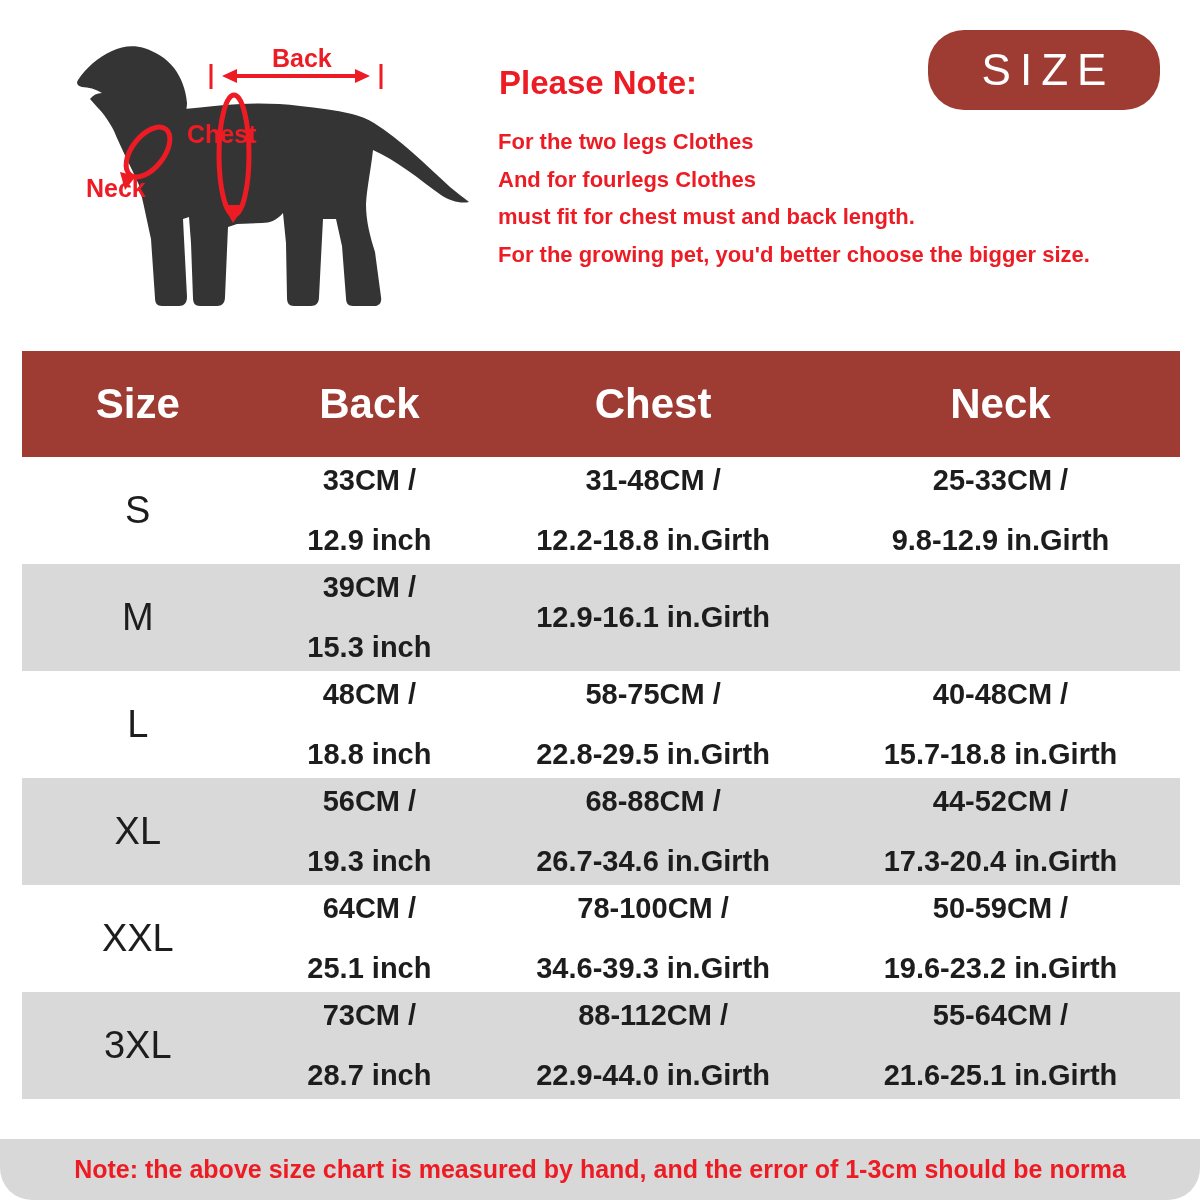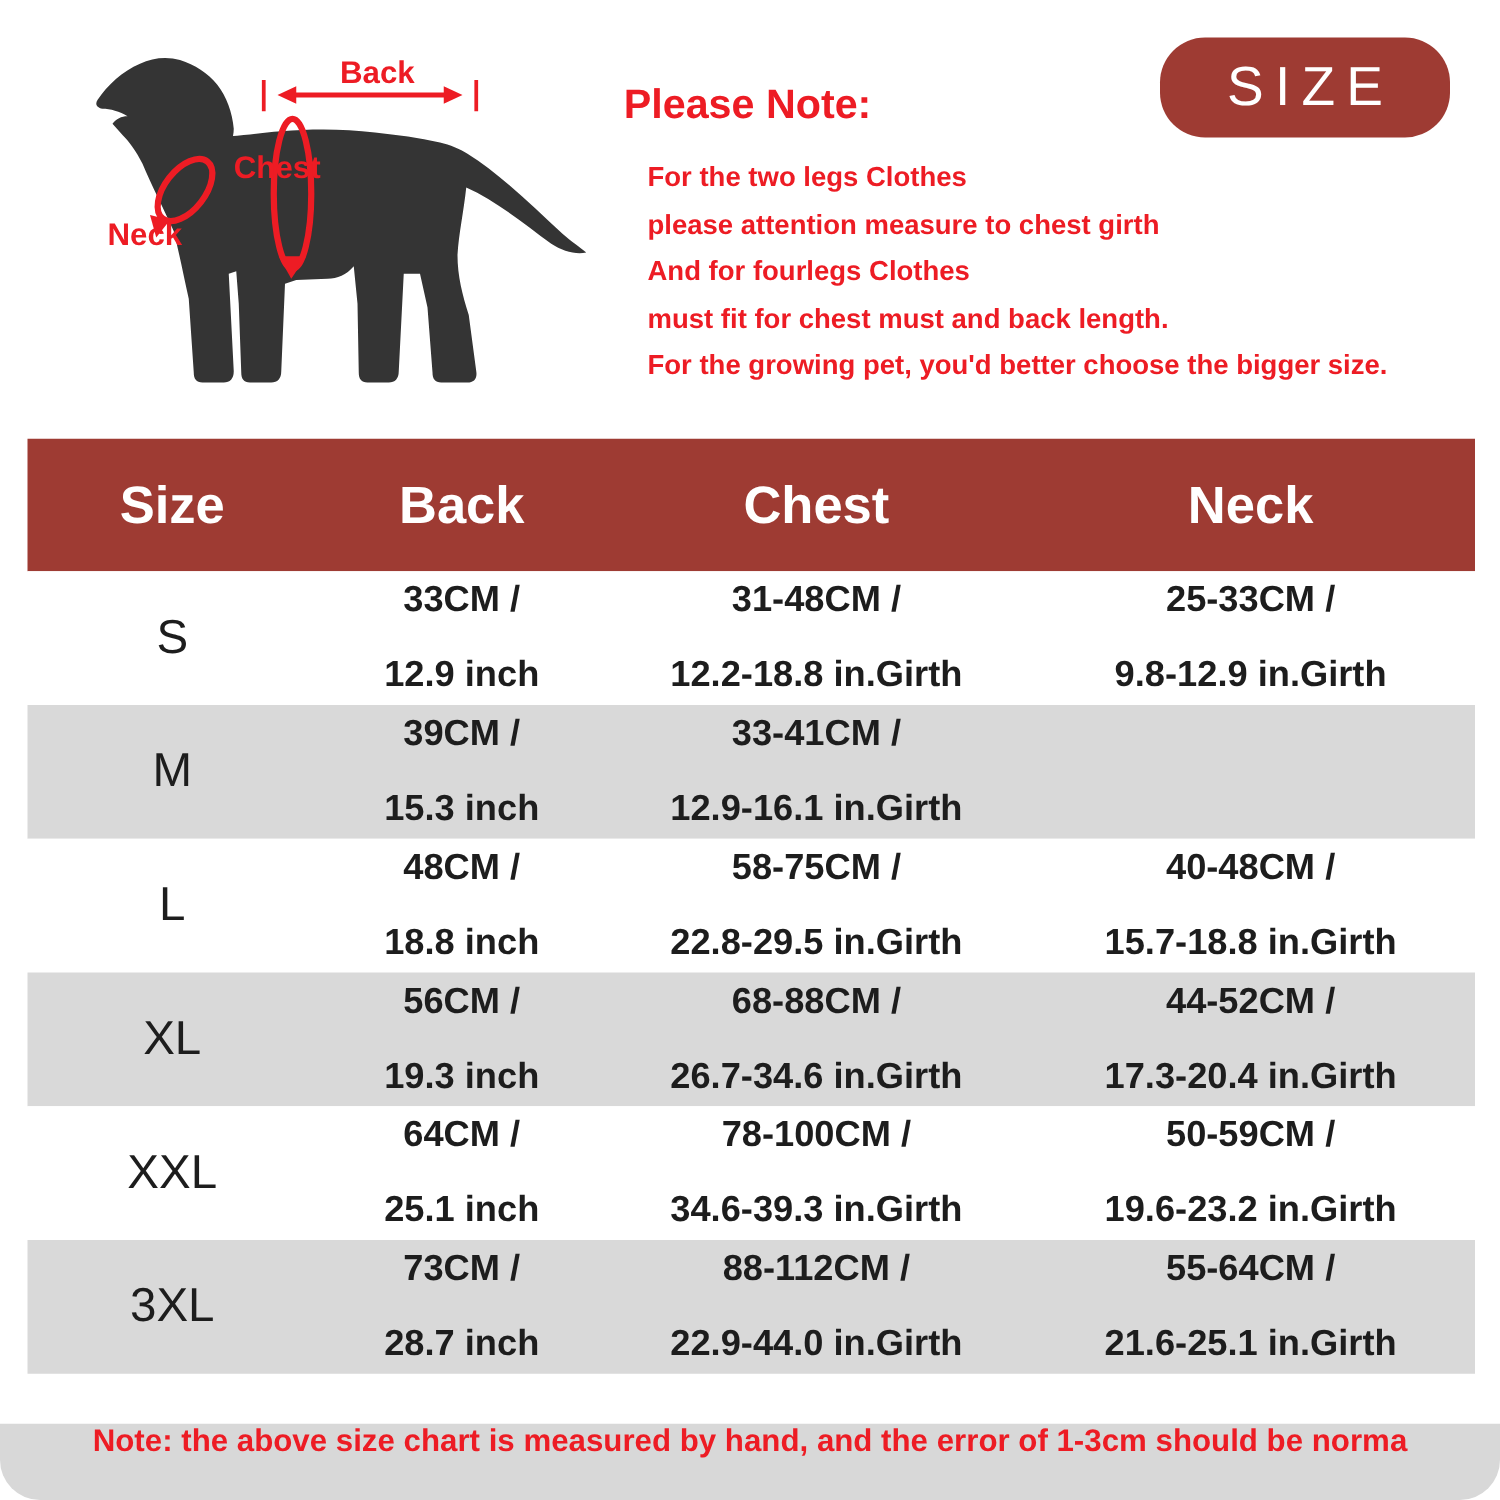--- a/index.html
+++ b/index.html
@@ -10,41 +10,41 @@
   
   .dog-diagram { position:absolute; left:60px; top:30px; width:420px; height:285px; }
   .dog-diagram svg { position:absolute; left:0; top:0; }
   .anno { position:absolute; color:#ed1c24; font-weight:700; white-space:nowrap; }
   .anno-back  { left:212px; top:14px;  font-size:25px; }
   .anno-chest { left:127px; top:90px;  font-size:25px; }
   .anno-neck  { left:26px;  top:144px; font-size:25px; }
   
   .note-panel { position:absolute; left:498px; top:64px; width:650px; }
   .note-title { color:#ed1c24; font-size:33px; font-weight:700; margin:0 0 21px 1px; }
-  .note-line  { color:#ed1c24; font-size:22px; font-weight:700; line-height:37.5px;margin-left:20px; }
+  .note-line  { color:#ed1c24; font-size:22px; font-weight:700; line-height:37.5px; }
   
   .size-badge {
     position:absolute; left:928px; top:30px; width:232px; height:80px;
     background:#9e3b33; border-radius:36px; display:flex; align-items:center;
     justify-content:center; color:#ffffff; font-size:44px; letter-spacing:9px;
     text-indent:9px; font-weight:400;
   }
   
   .size-table { position:absolute; left:22px; top:351px; width:1158px; }
   .thead, .trow { display:grid; grid-template-columns:20% 20% 29% 31%; align-items:center; text-align:center; }
   .thead { height:106px; background:#9e3b33; color:#ffffff; font-size:42px; font-weight:700; }
   .trow  { height:107px; background:#ffffff; color:#1d1d1d; }
   .trow.gray { background:#d9d9d9; }
   .cell-size { font-size:38px; font-weight:400; }
   .cell { display:flex; flex-direction:column; justify-content:center; gap:21px;
           font-size:29px; font-weight:700; line-height:39px; }
   
   .footer-note {
     position:absolute; left:0; top:1139px; width:1200px; height:61px;
-    background:#d8d8d8; display:flex; justify-content:center;
+    background:#d8d8d8; display:flex; align-items:center; justify-content:center;
     color:#ed1c24; font-size:25px; font-weight:700;
   }
 </style>
 </head>
 <body>
 
 <div class="page">
 
   <div class="dog-diagram">
     <svg width="420" height="285" viewBox="0 0 420 285">
@@ -77,21 +77,20 @@
       <polygon points="60,142 76,146 65,160" fill="#ed1c24"></polygon>
     </svg>
     <span class="anno anno-back">Back</span>
     <span class="anno anno-chest">Chest</span>
     <span class="anno anno-neck">Neck</span>
   </div>
 
   <div class="note-panel">
     <div class="note-title">Please Note:</div>
     <div class="note-line">For the two legs Clothes</div>
-    <div class="note-line">please attention measure to chest girth</div>
     <div class="note-line">And for fourlegs Clothes</div>
     <div class="note-line">must fit for chest must and back length.</div>
     <div class="note-line">For the growing pet, you'd better choose the bigger size.</div>
   </div>
 
   <div class="size-badge">
     <span>SIZE</span>
   </div>
 
   <div class="size-table">
@@ -118,21 +117,20 @@
       </div>
     </div>
 
     <div class="trow gray">
       <div class="cell-size">M</div>
       <div class="cell">
         <span>39CM /</span>
         <span>15.3 inch</span>
       </div>
       <div class="cell">
-        <span>33-41CM /</span>
         <span>12.9-16.1 in.Girth</span>
       </div>
     </div>
 
     <div class="trow">
       <div class="cell-size">L</div>
       <div class="cell">
         <span>48CM /</span>
         <span>18.8 inch</span>
       </div>

